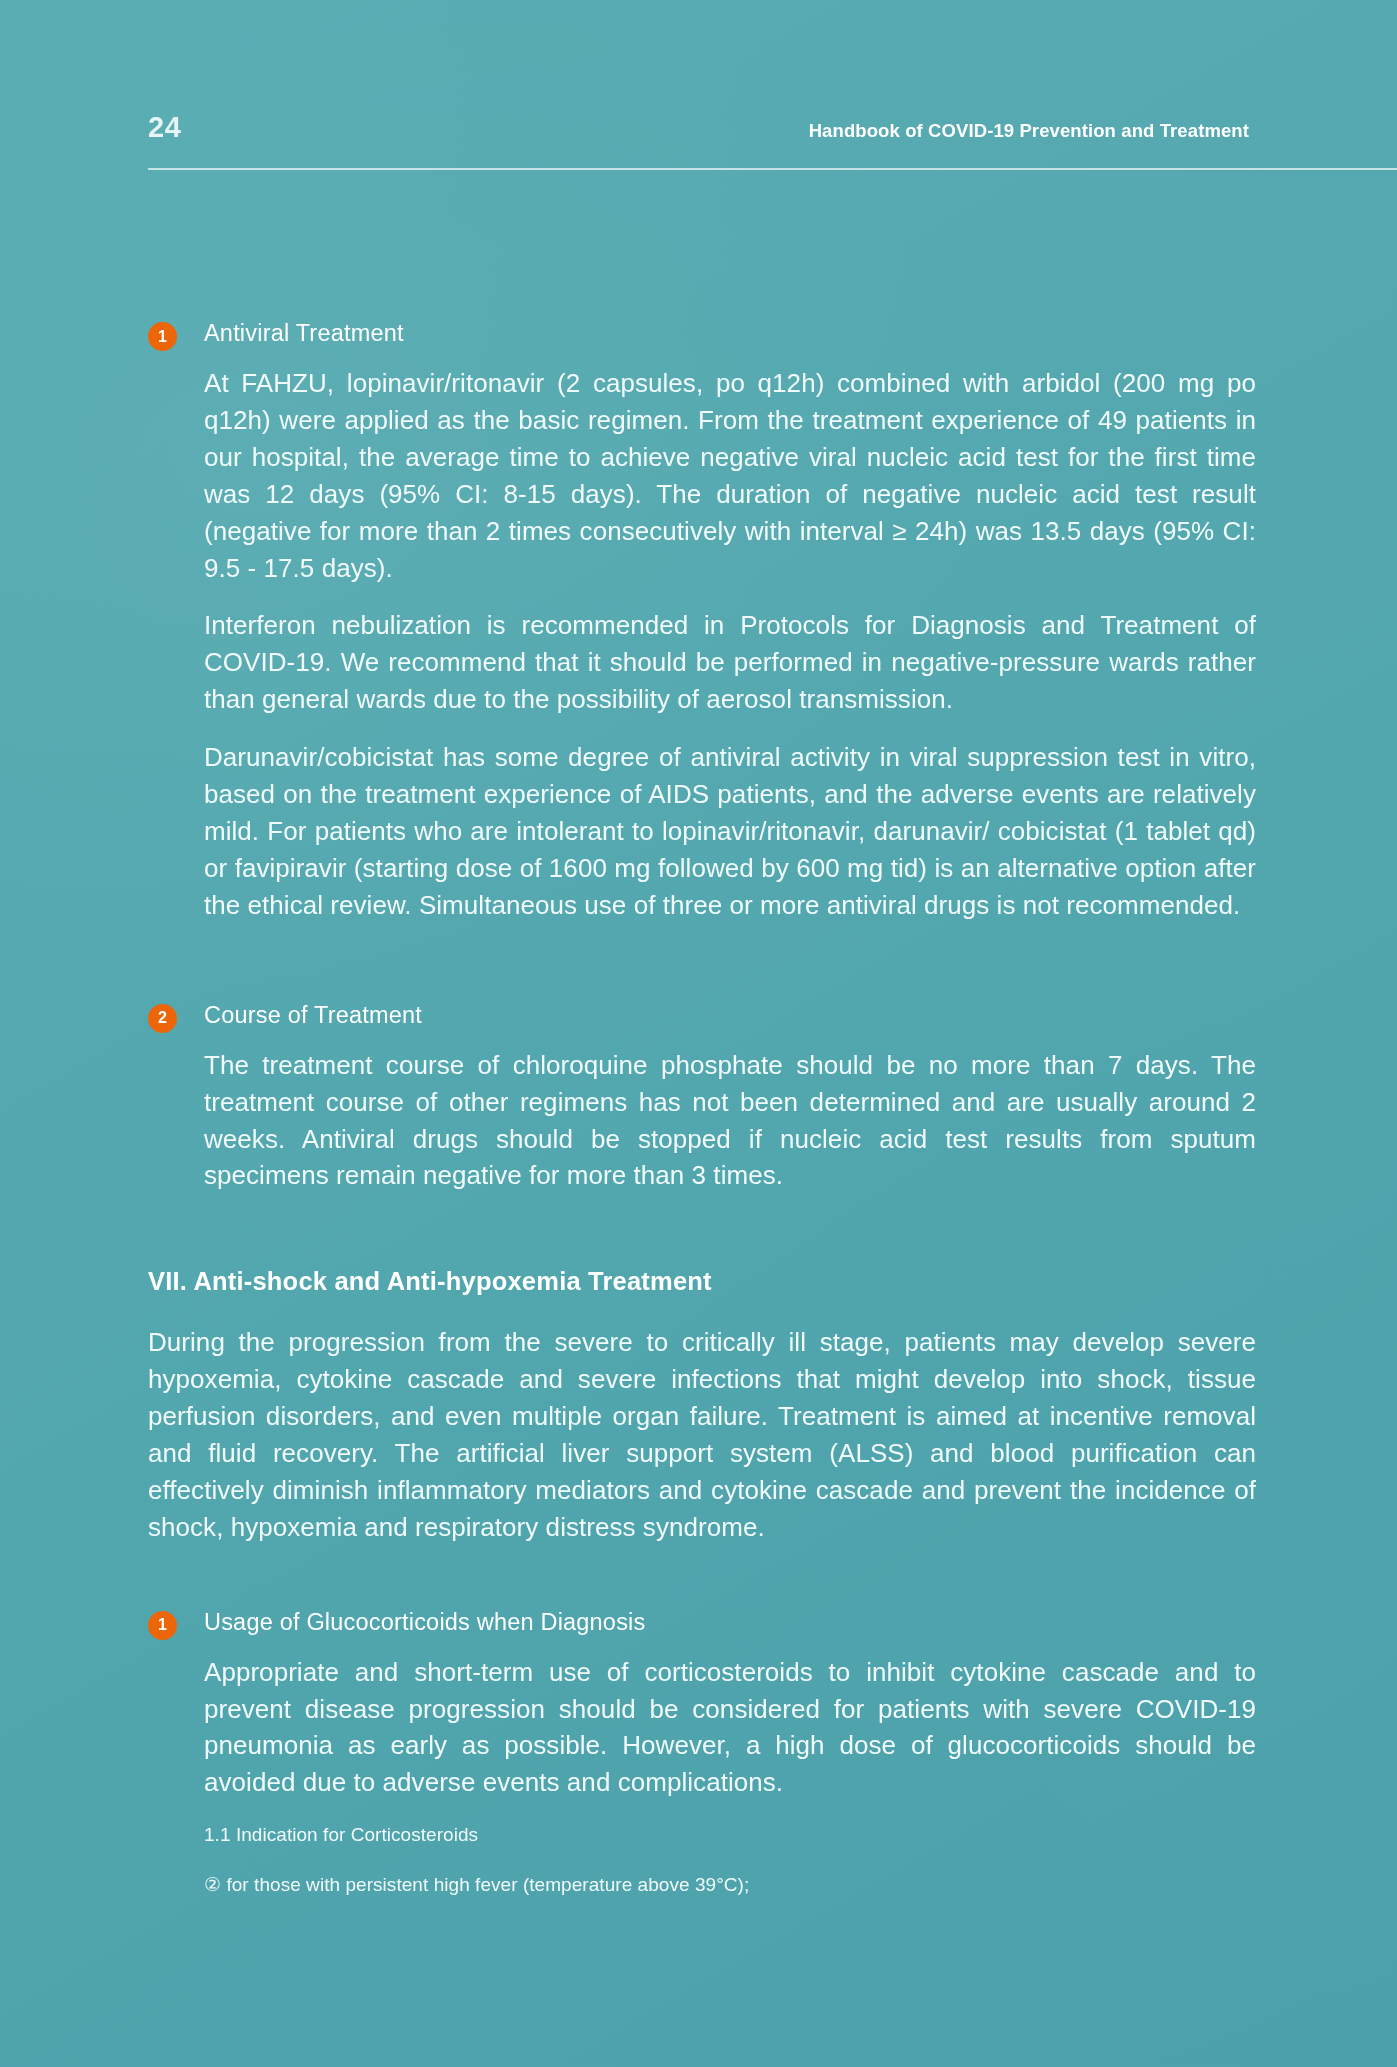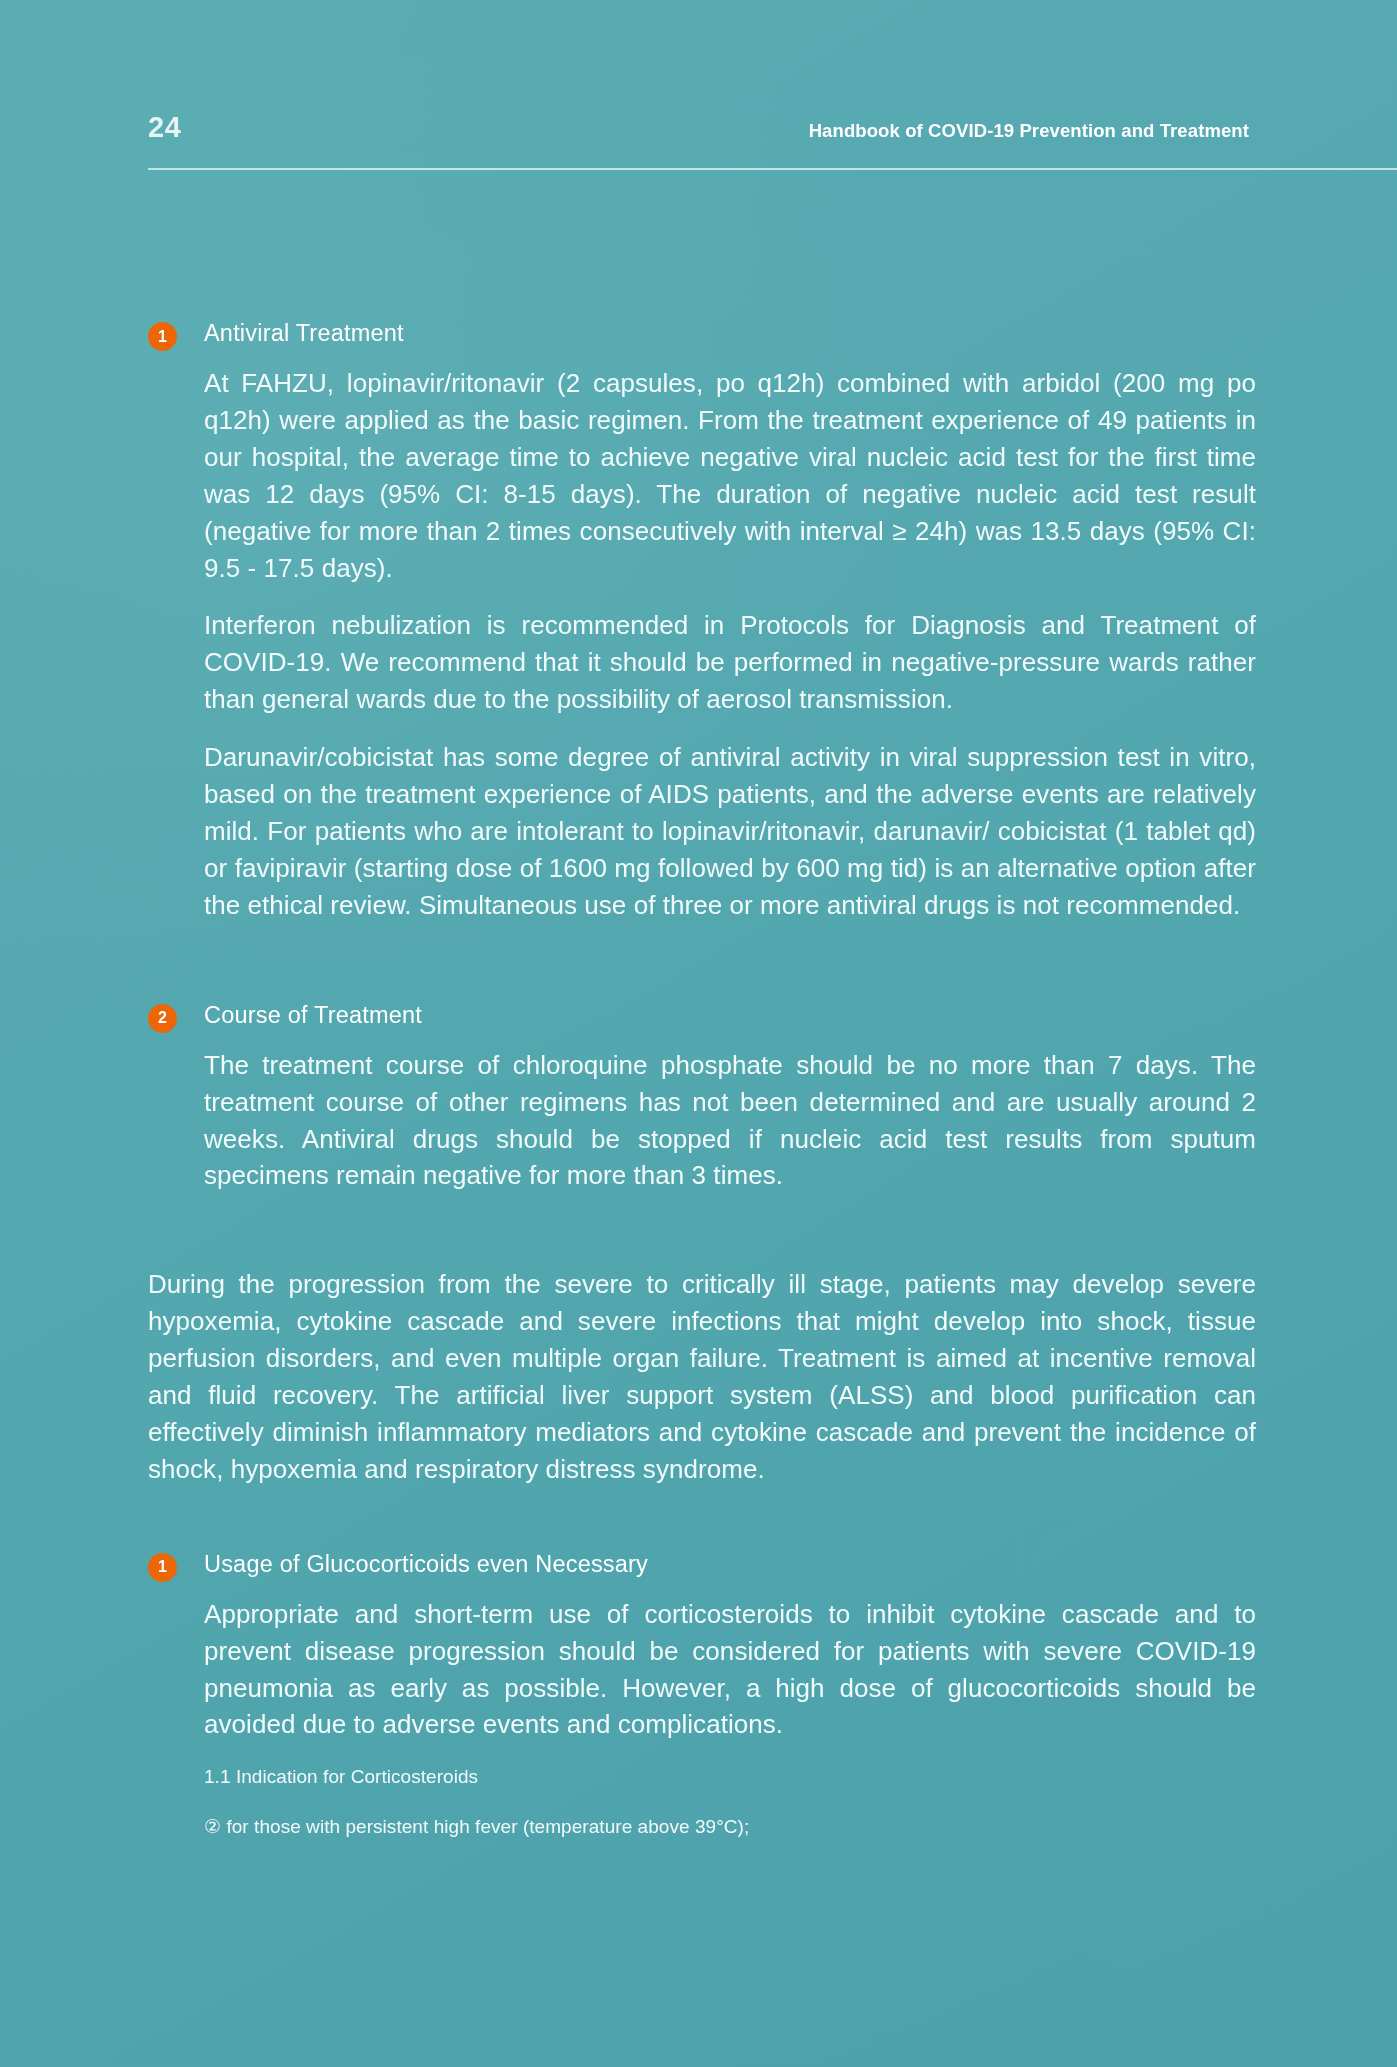--- a/index.html
+++ b/index.html
@@ -170,27 +170,28 @@
     <div class="num-heading">
       <div class="badge">2</div>
       <div class="num-heading-text">Course of Treatment</div>
     </div>
     <div class="body-indent">
       <p class="para">The treatment course of chloroquine phosphate should be no more than 7 days. The treatment course of other regimens has not been determined and are usually around 2 weeks. Antiviral drugs should be stopped if nucleic acid test results from sputum specimens remain negative for more than 3 times.</p>
     </div>
 
     <div class="section-gap-2"></div>
 
+    <h2 class="section-heading">VII. Anti-shock and Anti-hypoxemia Treatment</h2>
     <p class="para">During the progression from the severe to critically ill stage, patients may develop severe hypoxemia, cytokine cascade and severe infections that might develop into shock, tissue perfusion disorders, and even multiple organ failure. Treatment is aimed at incentive removal and fluid recovery. The artificial liver support system (ALSS) and blood purification can effectively diminish inflammatory mediators and cytokine cascade and prevent the incidence of shock, hypoxemia and respiratory distress syndrome.</p>
 
     <div class="section-gap-3"></div>
 
     <div class="num-heading">
       <div class="badge">1</div>
-      <div class="num-heading-text">Usage of Glucocorticoids even Necessary</div>
+      <div class="num-heading-text">Usage of Glucocorticoids when Diagnosis</div>
     </div>
     <div class="body-indent">
       <p class="para">Appropriate and short-term use of corticosteroids to inhibit cytokine cascade and to prevent disease progression should be considered for patients with severe COVID-19 pneumonia as early as possible. However, a high dose of glucocorticoids should be avoided due to adverse events and complications.</p>
       <p class="sub-label">1.1 Indication for Corticosteroids</p>
       <p class="circ-item">② for those with persistent high fever (temperature above 39°C);</p>
     </div>
 
   </div>
 </div>
 

